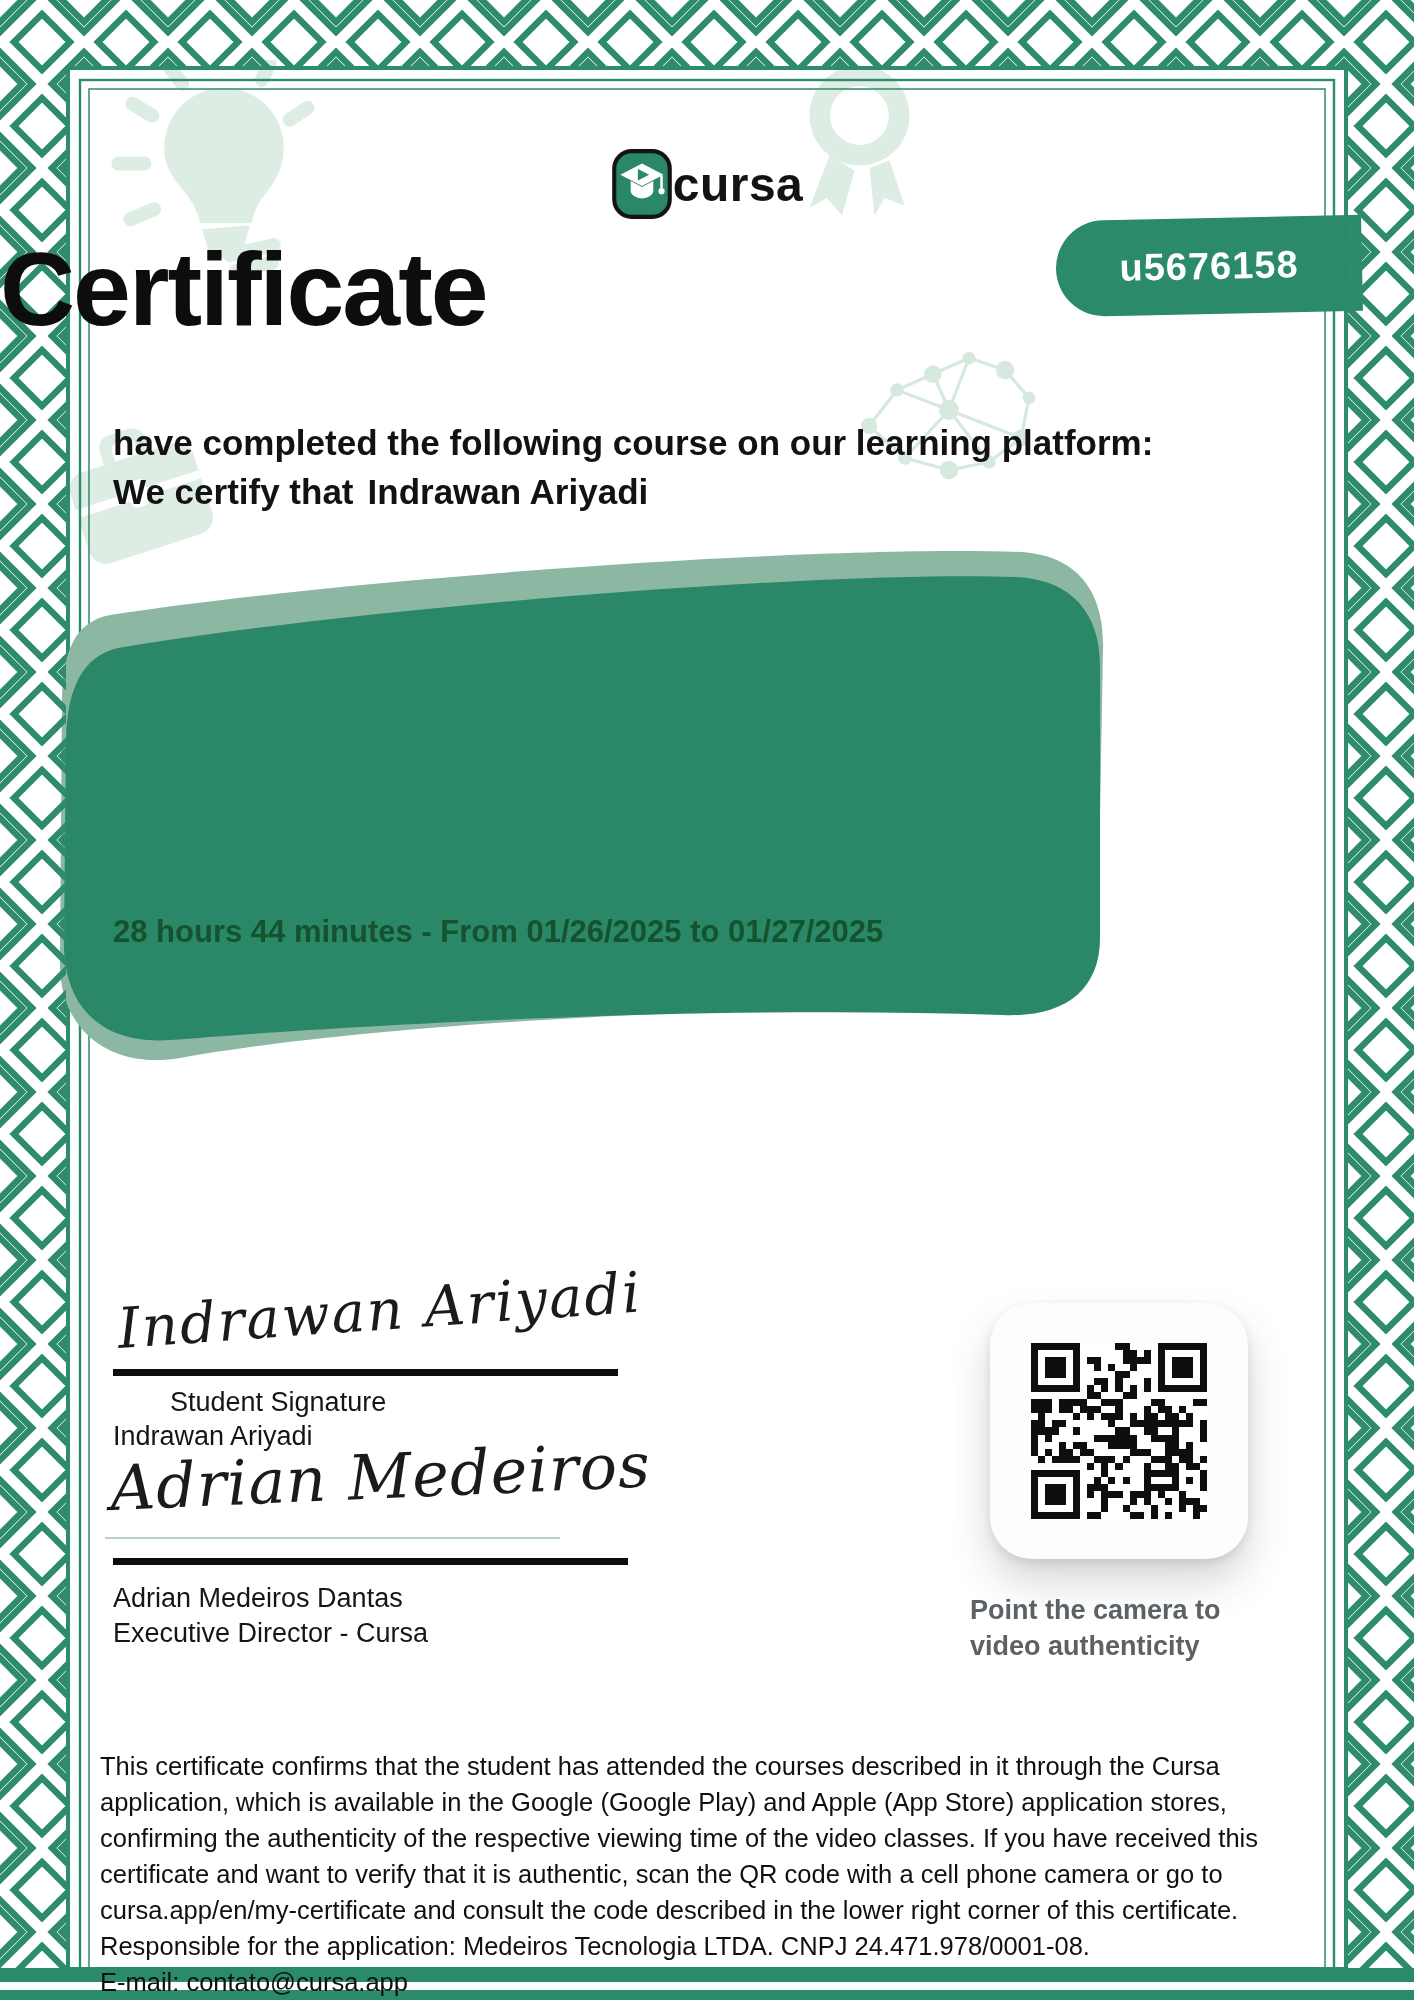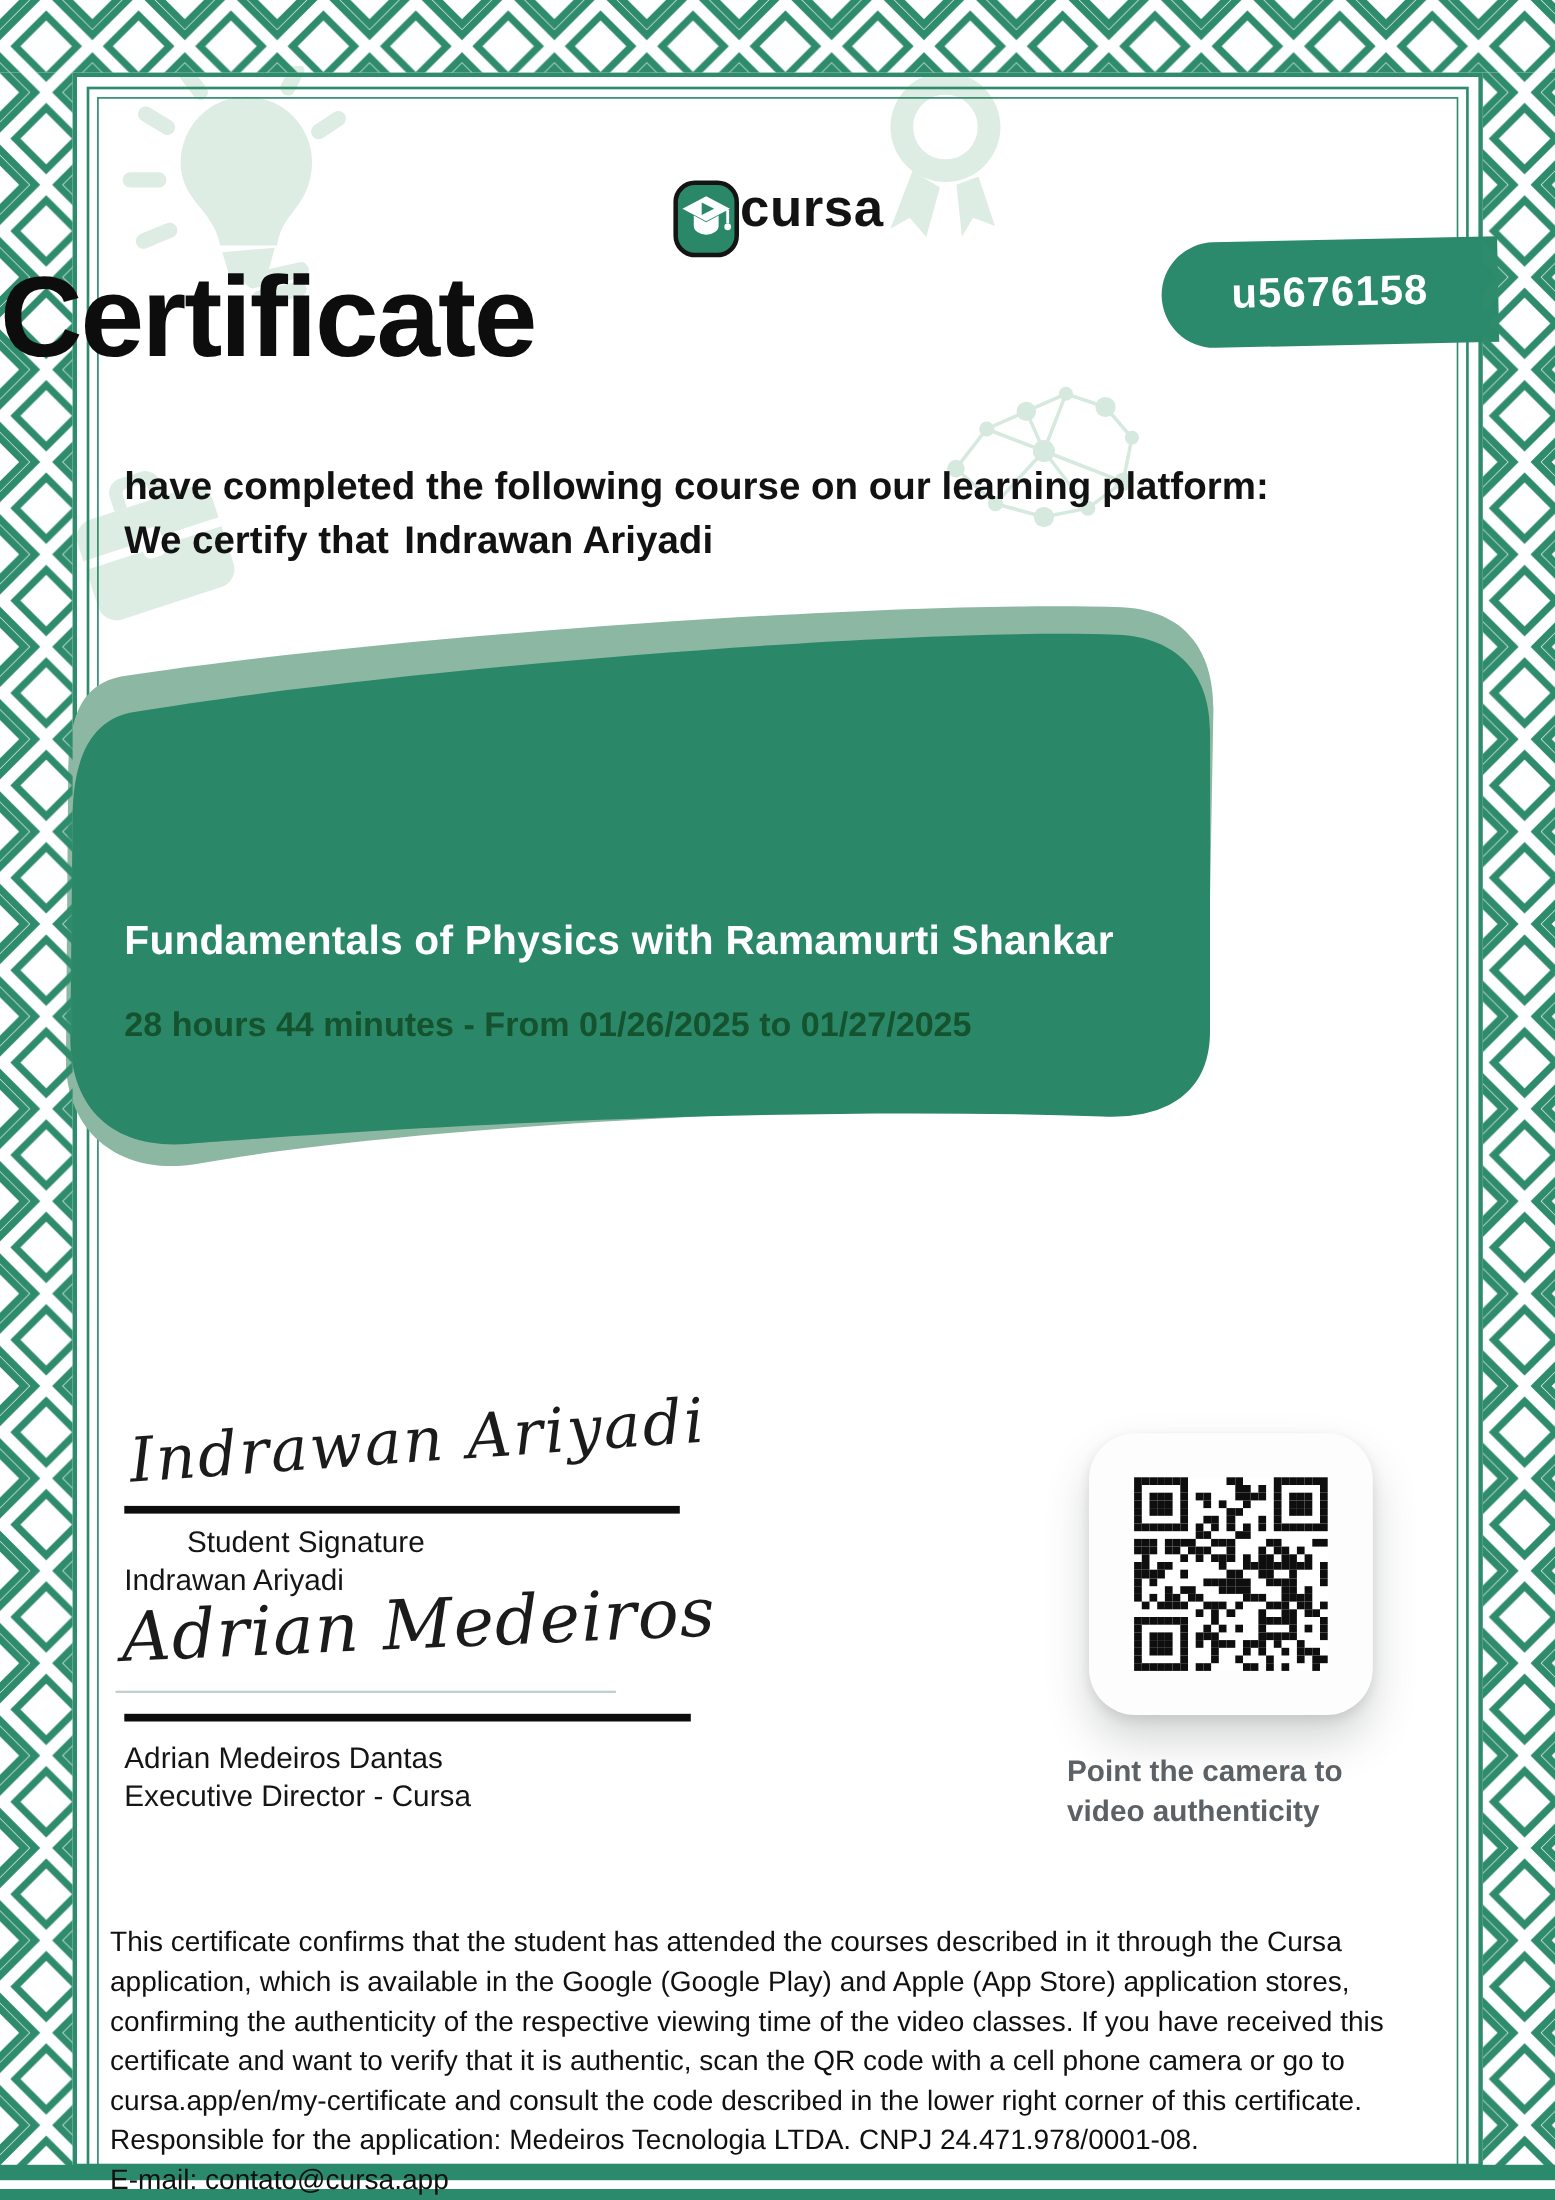--- a/index.html
+++ b/index.html
@@ -11,22 +11,22 @@
   svg.abs{position:absolute;pointer-events:none;}
   
   .z-deco{z-index:2;}
   .z-frame{z-index:4;}
   .z-banner{z-index:5;}
   .z-pill{z-index:6;}
   .z-border{z-index:8;}
   .z-text{z-index:10;}
   
   .logo-row{
-    position:absolute;left:0;top:162px;width:100%;height:84px;z-index:10;
-    display:flex;align-items:flex-start;justify-content:center;
+    position:absolute;left:0;top:142px;width:100%;height:84px;z-index:10;
+    display:flex;align-items:center;justify-content:center;
   }
   .logo-word{font-size:48px;font-weight:700;letter-spacing:0.5px;color:#131313;}
   .cert-title{
     position:absolute;left:0;top:232px;width:100%;z-index:10;
     font-size:104px;font-weight:800;letter-spacing:-2px;color:#0d0d0d;line-height:1.1;
   }
   .id-pill{
     position:absolute;left:1056px;top:218px;width:306px;height:96px;z-index:6;
     background:var(--green,#2b8a6b);border-radius:50px 0 0 50px;
     display:flex;align-items:center;justify-content:center;
@@ -183,21 +183,20 @@
     <span>u5676158</span>
   </div>
 
   <div class="intro z-text">
     <div>have completed the following course on our learning platform:</div>
     <div>
       <span>We certify that</span><span class="name">Indrawan Ariyadi</span>
     </div>
   </div>
 
-  <div class="course-title z-text">Fundamentals of Physics with Ramamurti Shankar</div>
   <div class="course-meta z-text">28 hours 44 minutes - From 01/26/2025 to 01/27/2025</div>
 
   <div class="script s1">Indrawan Ariyadi</div>
   <div class="sig-line l1"></div>
   <div class="sig-text r1">Student Signature</div>
   <div class="sig-text n1">Indrawan Ariyadi</div>
 
   <div class="script s2">Adrian Medeiros</div>
   <div class="thin-line"></div>
   <div class="sig-line l2"></div>

